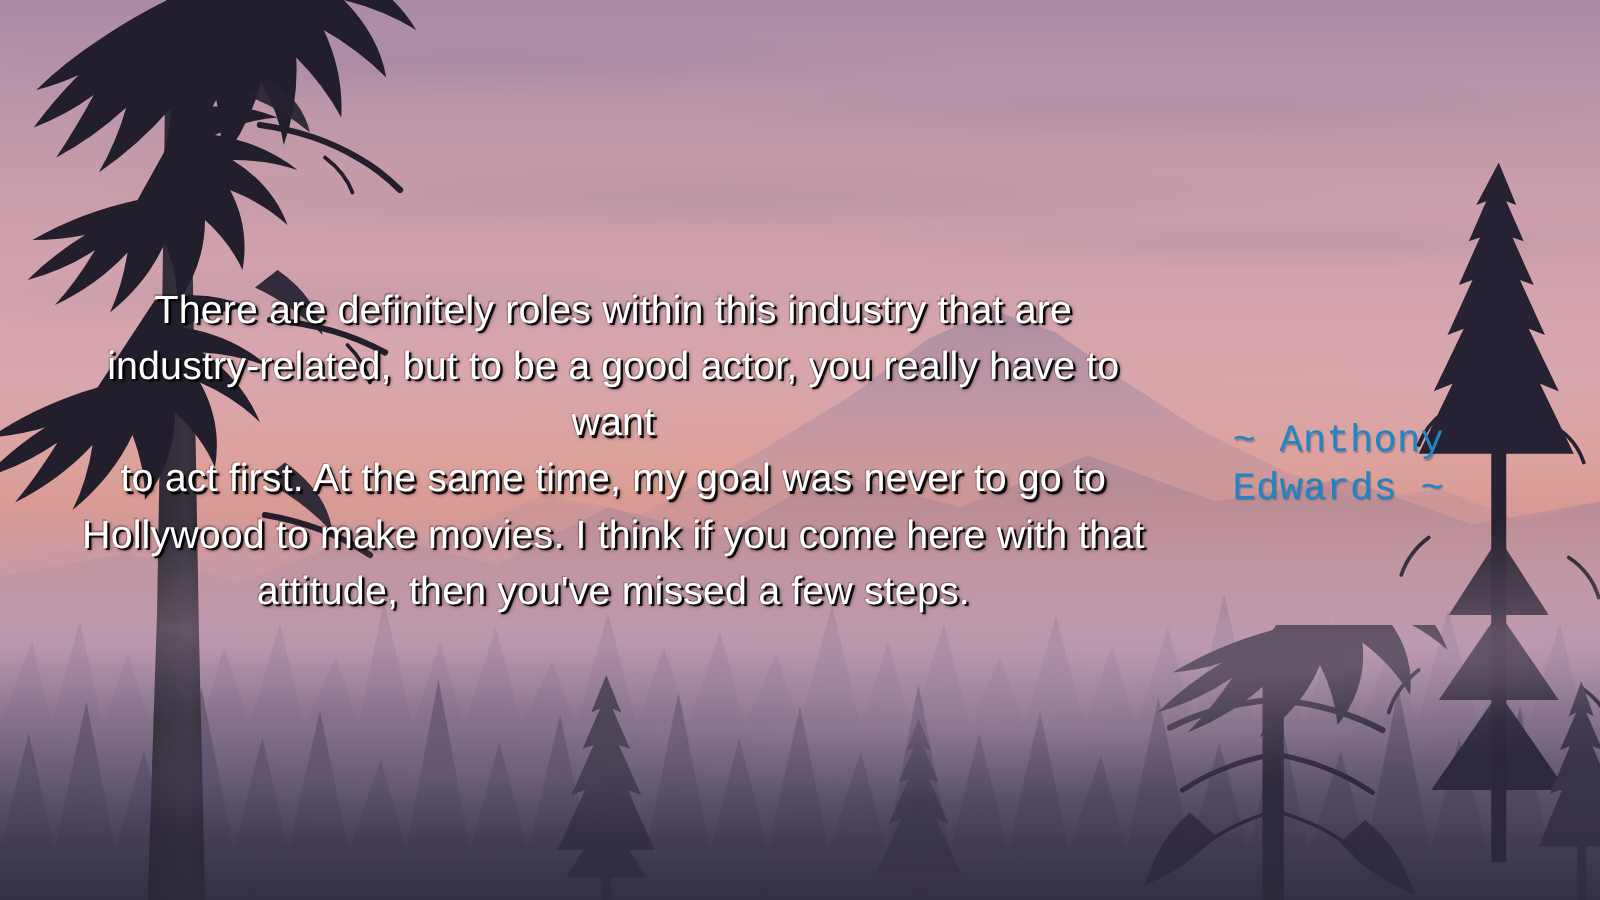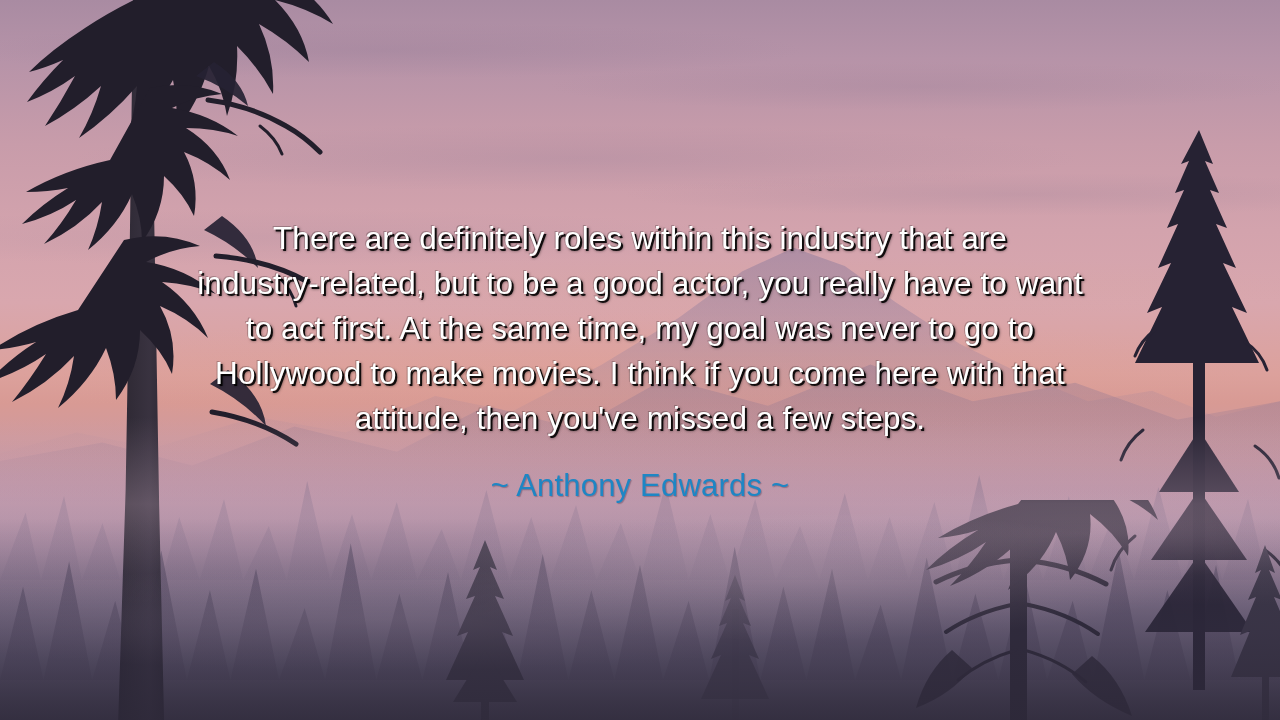--- a/index.html
+++ b/index.html
@@ -145,21 +145,21 @@
 
   
   #fir-small-a { position:absolute; left:430px; top:540px; width:110px; height:185px; }
   #fir-small-b { position:absolute; left:690px; top:575px; width:90px; height:150px; }
   #fir-small-c { position:absolute; left:1230px; top:545px; width:70px; height:180px; }
   #fir-small-a svg, #fir-small-b svg, #fir-small-c svg { width:100%; height:100%; display:block; }
 
   
   #content {
     position:absolute; left:0; top:0; width:100%; height:100%;
-    display:flex; flex-direction:column;
+    display:flex; 
     align-items:center; justify-content:center;
     padding:0 60px;
   }
 
   #quote-text {
     width:1030px;
     text-align:center;
     color:#ffffff;
     font-size:31.5px;
     line-height:45px;
@@ -174,20 +174,21 @@
 
   #quote-author {
     margin-top:26px;
     text-align:center;
     color:#1e86c4;
     font-size:31px;
     line-height:38px;
     font-weight:400;
     letter-spacing:.2px;
     text-shadow:1px 1px 1px rgba(40,20,50,.30);
+    font-family:Liberation Mono, monospace;
   }
 </style>
 </head>
 <body>
 
 <div id="stage">
 
   <div class="layer" id="sky"></div>
   <div class="layer" id="clouds"></div>
   <div class="layer" id="ridge"></div>

